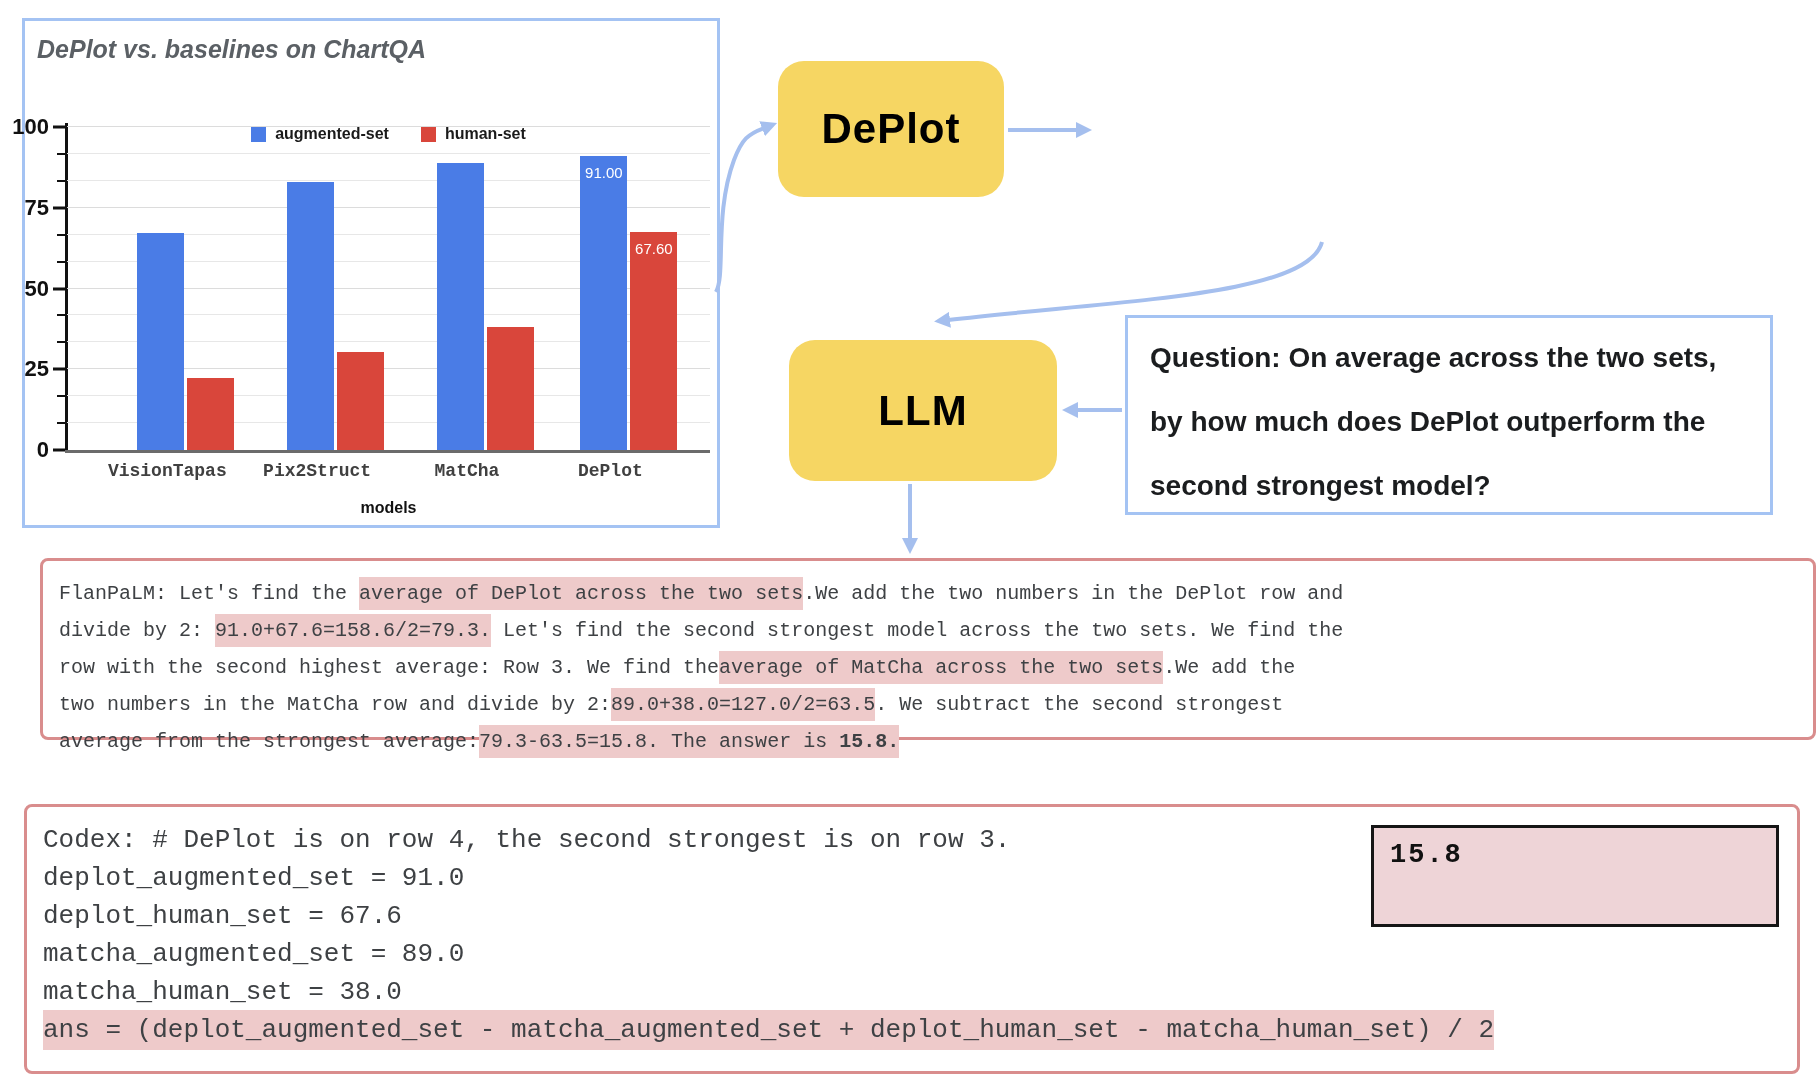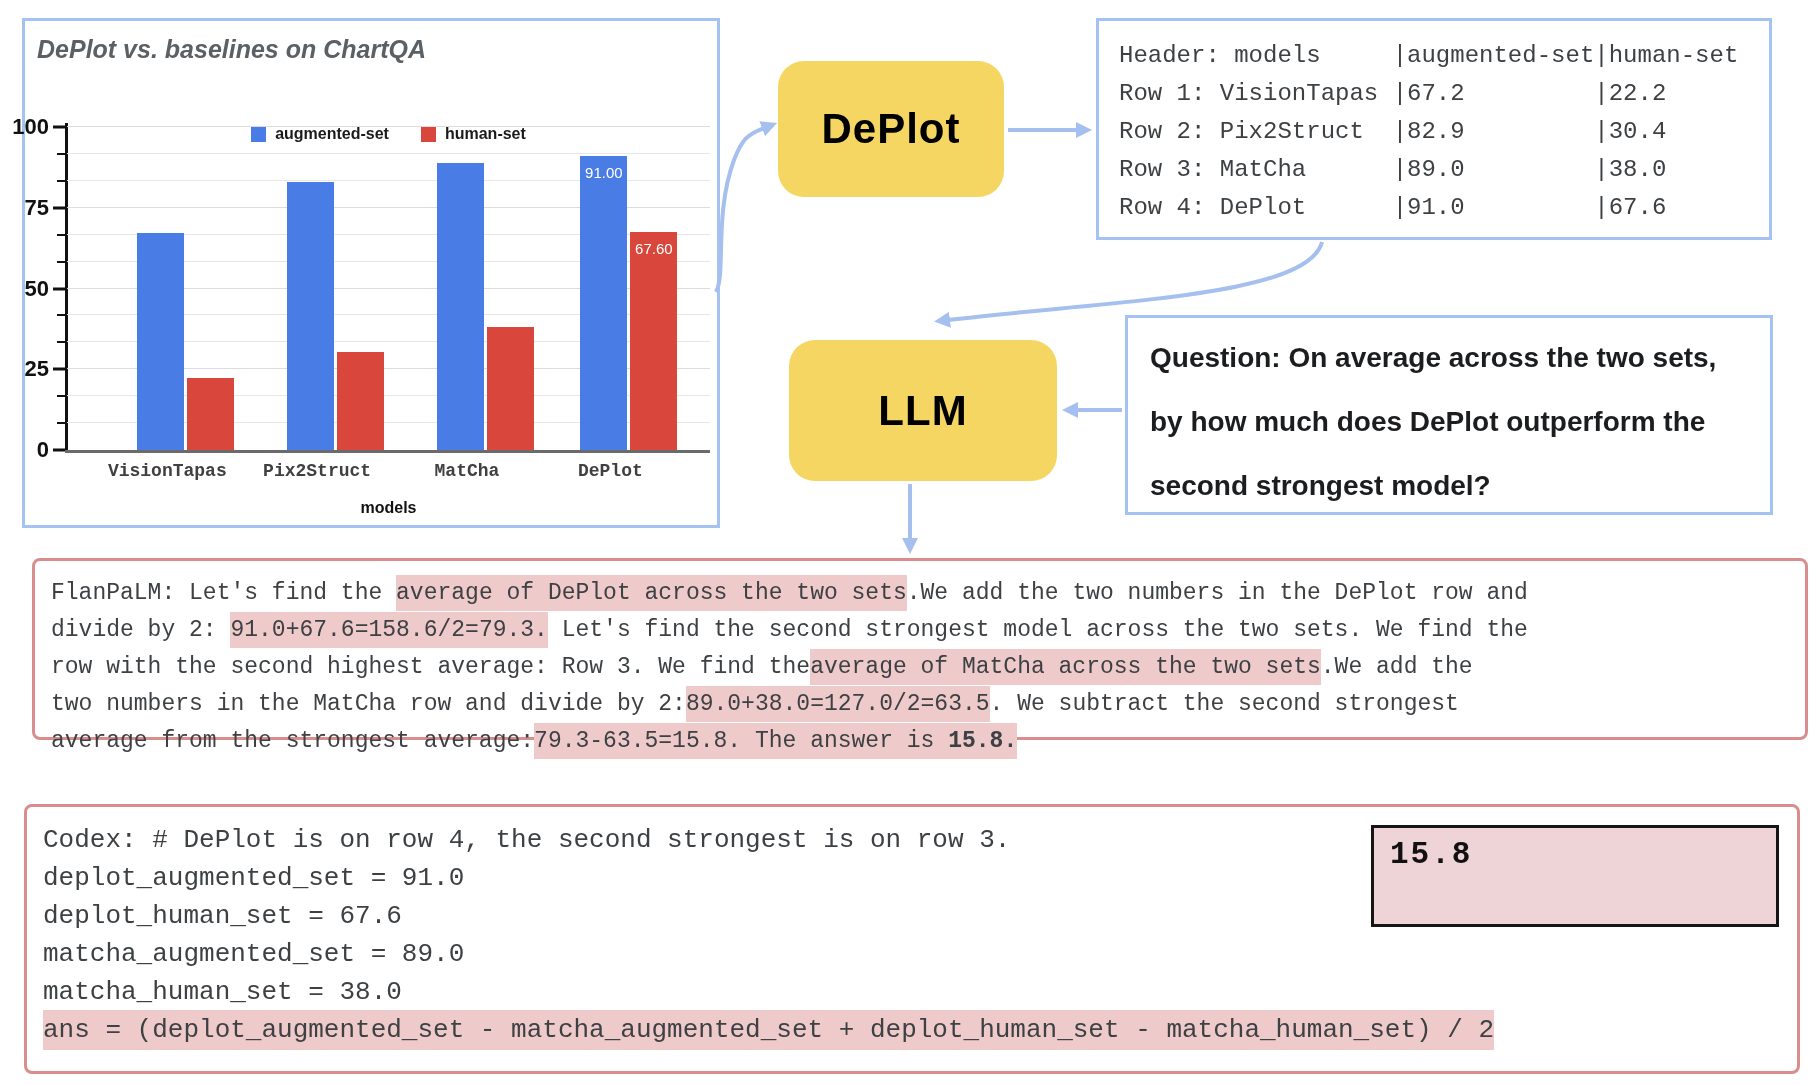--- a/index.html
+++ b/index.html
@@ -42,38 +42,38 @@
   .cat { position:absolute; transform:translateX(-50%); font-family:"Liberation Mono", monospace;
          font-weight:bold; font-size:18px; color:#404040; white-space:nowrap; }
   .xlabel { position:absolute; left:42px; top:478px; width:643px; text-align:center;
             font-weight:bold; font-size:16px; color:#111; }
 
   
   .mono { font-family:"Liberation Mono", monospace; color:var(--mono-text); }
   .table-box { left:1096px; top:18px; width:676px; height:222px; padding:16px 20px;
                font-size:24px; line-height:38px; }
   .table-box .tline { white-space:pre; }
-  .flan-box  { left:32px; top:558px; width:1776px; height:182px; padding:14px 16px;
-               font-size:23px; line-height:37px; }
+  .flan-box  { left:40px; top:558px; width:1776px; height:182px; padding:14px 16px;
+               font-size:20px; line-height:37px; }
   .codex-box { left:24px; top:804px; width:1776px; height:270px; padding:14px 16px;
                font-size:26px; line-height:38px; }
   .rline { white-space:pre; }
   .hl { background:var(--highlight-pink); padding:5px 0; }
   .b  { font-weight:bold; }
 
   
   .question-box { left:1125px; top:315px; width:648px; height:200px; padding:8px 22px;
                   font-size:28px; font-weight:bold; line-height:64px;
                   color:var(--question-text); white-space:pre-line; }
 
   
   .py-box { position:absolute; left:1344px; top:18px; width:408px; height:102px;
             background:var(--python-box-bg); border:3px solid #151515; padding:8px 16px; }
   .py-label { font-size:27px; color:#111; line-height:42px; }
-  .py-value { font-family:"Liberation Mono", monospace; font-weight:bold; font-size:31px;
+  .py-value { font-family:"Liberation Mono", monospace; font-weight:bold; font-size:27px;
               color:#111; line-height:38px; letter-spacing:2px; }
 
   
   .arrows { position:absolute; left:0; top:0; width:1816px; height:1086px;
             pointer-events:none; z-index:5; }
   .arrows path.flow { stroke:var(--arrow); stroke-width:4; fill:none; }
   .arrows .head { fill:var(--arrow); }
 
   .box-label { pointer-events:none; }
 </style>
@@ -167,27 +167,20 @@
         <div class="cat" style="left: 62.2%;">MatCha</div>
         <div class="cat" style="left: 84.5%;">DePlot</div>
       </div>
     <div class="xlabel">models</div>
   </section>
 
   <div class="process" style="left:778px; top:61px; width:226px; height:136px;">
     <span class="box-label">DePlot</span>
   </div>
 
-  <div class="panel-blue mono table-box" id="tableBox">
-      <div class="tline">Header: models     |augmented-set|human-set</div>
-      <div class="tline">Row 1: VisionTapas |67.2         |22.2</div>
-      <div class="tline">Row 2: Pix2Struct  |82.9         |30.4</div>
-      <div class="tline">Row 3: MatCha      |89.0         |38.0</div>
-      <div class="tline">Row 4: DePlot      |91.0         |67.6</div>
-    </div>
 
   <div class="process" style="left:789px; top:340px; width:268px; height:141px;">
     <span class="box-label">LLM</span>
   </div>
 
   <div class="panel-blue question-box" id="questionBox">Question: On average across the two sets,
 by how much does DePlot outperform the
 second strongest model?</div>
 
   <div class="panel-pink mono flan-box" id="flanBox">

